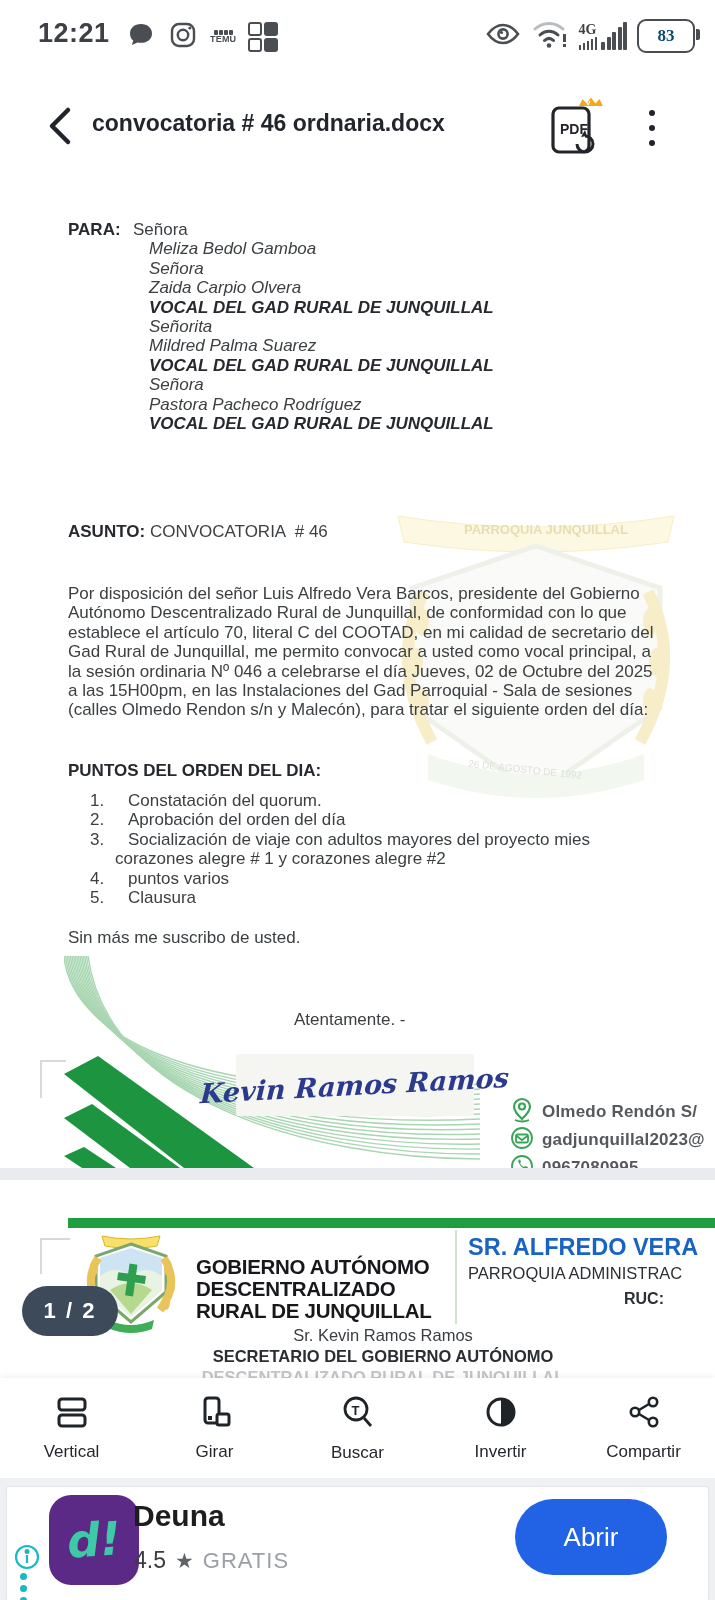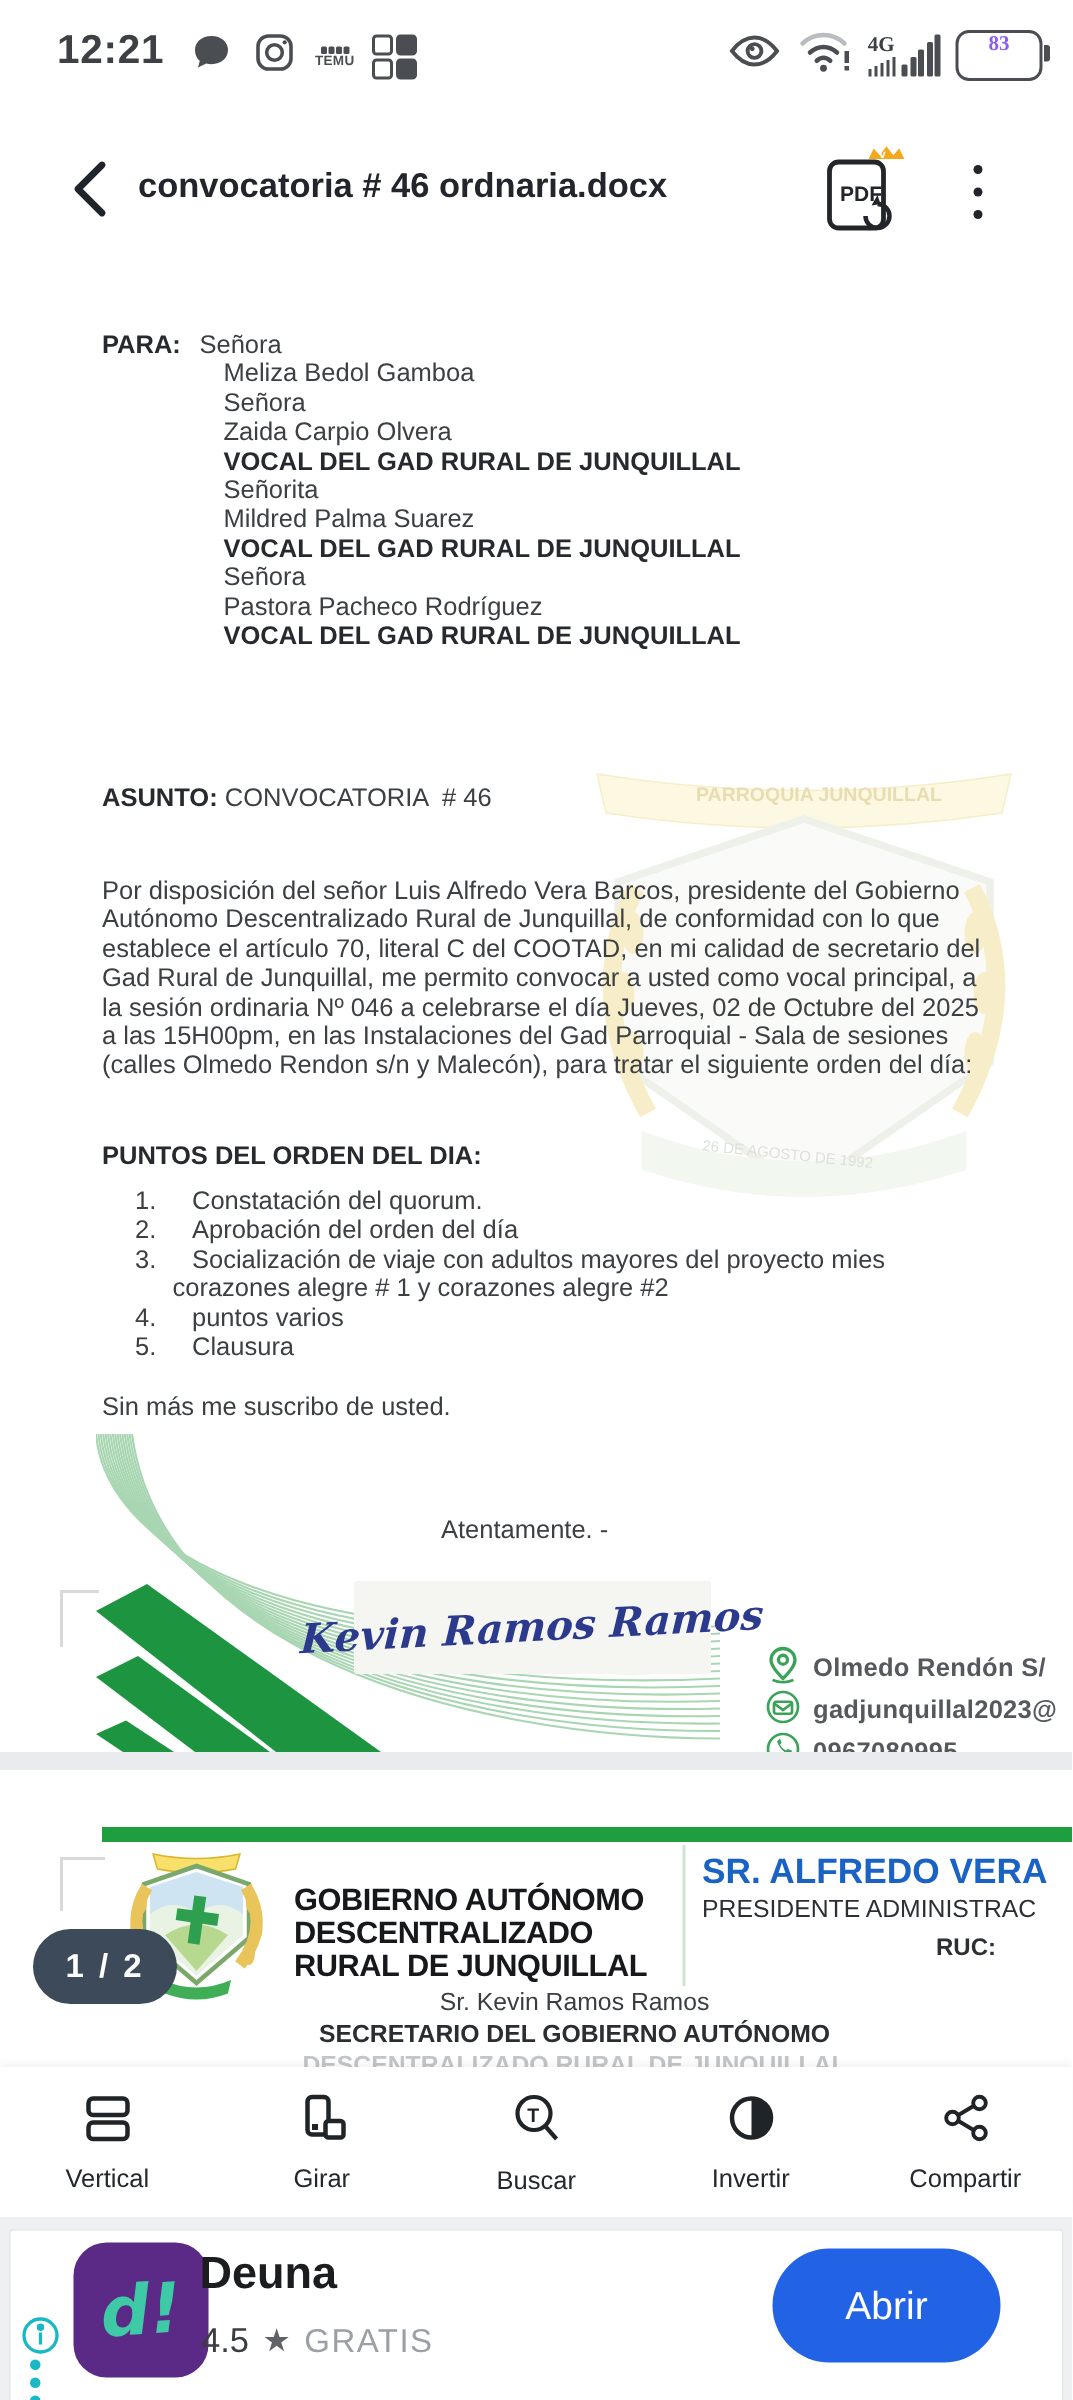--- a/index.html
+++ b/index.html
@@ -12,21 +12,21 @@
   .sb-right-icons{position:absolute;right:20px;top:18px;display:flex;align-items:center;gap:10px;font-family:Liberation Serif, serif;}
   .sb-temu{display:flex;flex-direction:column;align-items:center;line-height:9px;color:#4a4e52;}
   .sb-temu .glyphs{display:flex;gap:1px;}
   .sb-temu .glyphs i{width:4px;height:5px;background:#4a4e52;display:block;border-radius:1px;}
   .sb-temu .t{font-size:9px;font-weight:700;letter-spacing:.2px;}
   .sb-grid{display:grid;grid-template-columns:14px 14px;grid-template-rows:14px 14px;gap:2px;}
   .sb-grid b{border:2px solid #4a4e52;border-radius:3px;display:block;position:relative;}
   .sb-grid b:nth-child(2){background:#4a4e52;}
   .sb-grid b:nth-child(4){background:#4a4e52;}
   .battery{position:relative;width:54px;height:30px;border:2.5px solid #4a4e52;border-radius:9px;
-           display:flex;align-items:flex-start;justify-content:center;font-size:14px;font-weight:700;color:#8b5cf6;}
+           display:flex;align-items:center;justify-content:center;font-size:17px;font-weight:700;color:#0c4a6e;}
   .battery:after{content:"";position:absolute;right:-7px;top:8px;width:4px;height:11px;background:#4a4e52;border-radius:0 2px 2px 0;}
   .net4g{display:flex;flex-direction:column;align-items:flex-start;line-height:14px;}
   .net4g .g{font-size:14px;font-weight:700;color:#3d4146;}
   .minibars,.bigbars{display:flex;align-items:flex-end;gap:1.5px;}
   .minibars i{width:2.5px;background:#4a4e52;display:block;}
   .bigbars i{width:4px;background:#4a4e52;display:block;border-radius:1px;}
   
   .appheader{position:absolute;left:0;top:70px;width:715px;height:116px;background:#fff;border-bottom:1px solid #ededef;}
   .back{position:absolute;left:44px;top:32px;width:34px;height:48px;}
   .title{position:absolute;left:92px;top:40px;width:440px;font-size:23px;font-weight:700;color:#22262c;
@@ -34,21 +34,21 @@
   .pdfbtn{position:absolute;left:543px;top:26px;width:64px;height:64px;}
   .kebab{position:absolute;left:632px;top:30px;width:40px;height:56px;display:flex;flex-direction:column;
          align-items:center;justify-content:center;gap:9px;}
   .kebab i{width:6px;height:6px;border-radius:50%;background:#22262c;display:block;}
   
   .page1{position:absolute;left:0;top:186px;width:715px;height:982px;background:#fff;overflow:hidden;}
   .doc-text{font-size:17px;line-height:19.4px;color:#3c4043;}
   .para-label{position:absolute;left:68px;top:34px;font-weight:700;color:#26292e;font-size:17px;}
   .para-lines{position:absolute;left:133px;top:34px;}
   .para-lines div{white-space:nowrap;}
-  .para-lines div.ind{padding-left:16px;}
+  .para-lines div.ind{padding-left:16px;font-style:italic;}
   .para-lines div.b{font-weight:700;color:#26292e;}
   .asunto{position:absolute;left:68px;top:336px;font-size:17px;}
   .asunto b{font-weight:700;color:#26292e;}
   .asunto span{white-space:pre;}
   .bodypara{position:absolute;left:68px;top:398px;width:592px;text-align:left;}
   .puntos{position:absolute;left:68px;top:575px;font-weight:700;color:#26292e;font-size:17px;}
   .olist{position:absolute;left:90px;top:605px;}
   .olist .row{display:flex;}
   .olist .num{width:38px;}
   .olist .wrap2{padding-left:25px;}
@@ -365,21 +365,21 @@
       <path d="M28 90 q23 10 46 0 l-2 9 q-21 8 -42 0 z" fill="#3fae57"></path>
     </svg>
 
     <div class="orgname">
       <div>GOBIERNO AUTÓNOMO</div>
       <div>DESCENTRALIZADO</div>
       <div>RURAL DE JUNQUILLAL</div>
     </div>
     <div class="hdr-divider"></div>
     <div class="president" style="color:#1a63c4;">SR. ALFREDO VERA</div>
-    <div class="prestitle">PRESIDENTE ADMINISTRAC</div>
+    <div class="prestitle">PARROQUIA ADMINISTRAC</div>
     <div class="ruc">RUC:</div>
     <div class="secname">Sr. Kevin Ramos Ramos</div>
     <div class="sectitle1">SECRETARIO DEL GOBIERNO AUTÓNOMO</div>
     <div class="sectitle2">DESCENTRALIZADO RURAL DE JUNQUILLAL</div>
   </div>
 
   <div class="pill">1 / 2</div>
 
   <div class="toolbar">
     <div class="tb-item">

